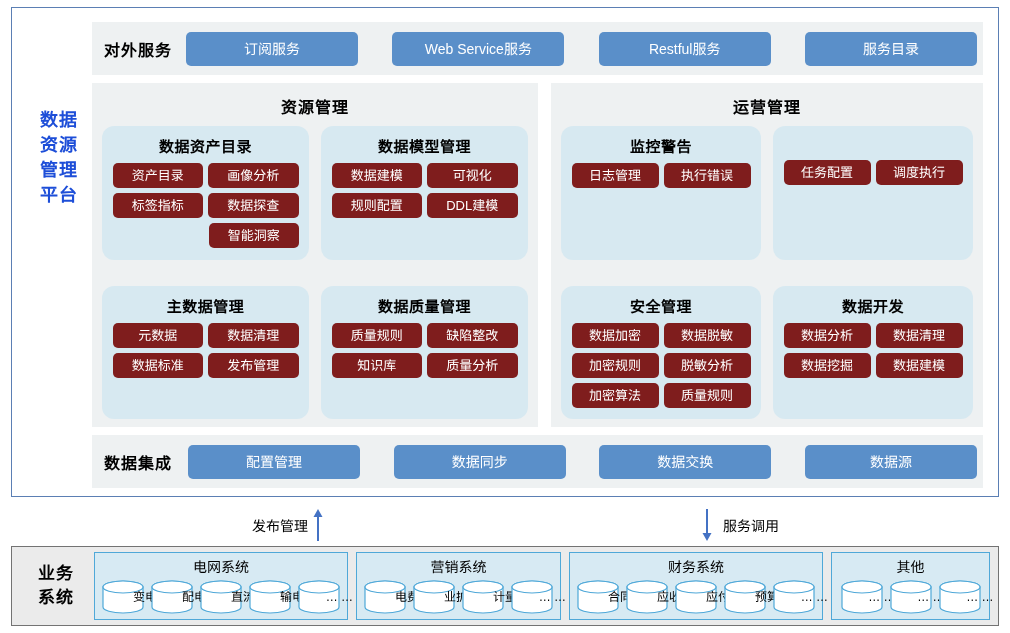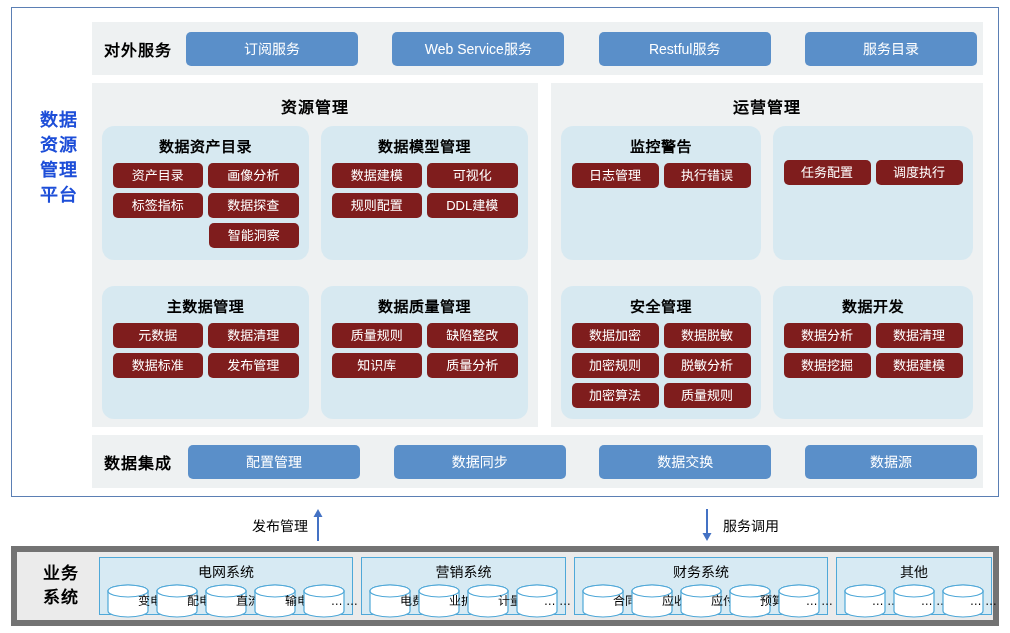--- a/index.html
+++ b/index.html
@@ -206,21 +206,21 @@
   .conn-down { left: 697px; top: 10px; }
   .arrow-svg { display: block; }
 
   
   .biz-frame {
     position: absolute;
     left: 11px;
     top: 546px;
     width: 988px;
     height: 80px;
-    border: 6px solid #737373;
+    border: 1px solid #737373;
     background: #ebebeb;
     box-sizing: border-box;
     display: flex;
     align-items: center;
     padding: 5px 8px 5px 6px;
   }
   .biz-label {
     width: 76px;
     flex: none;
     text-align: center;

